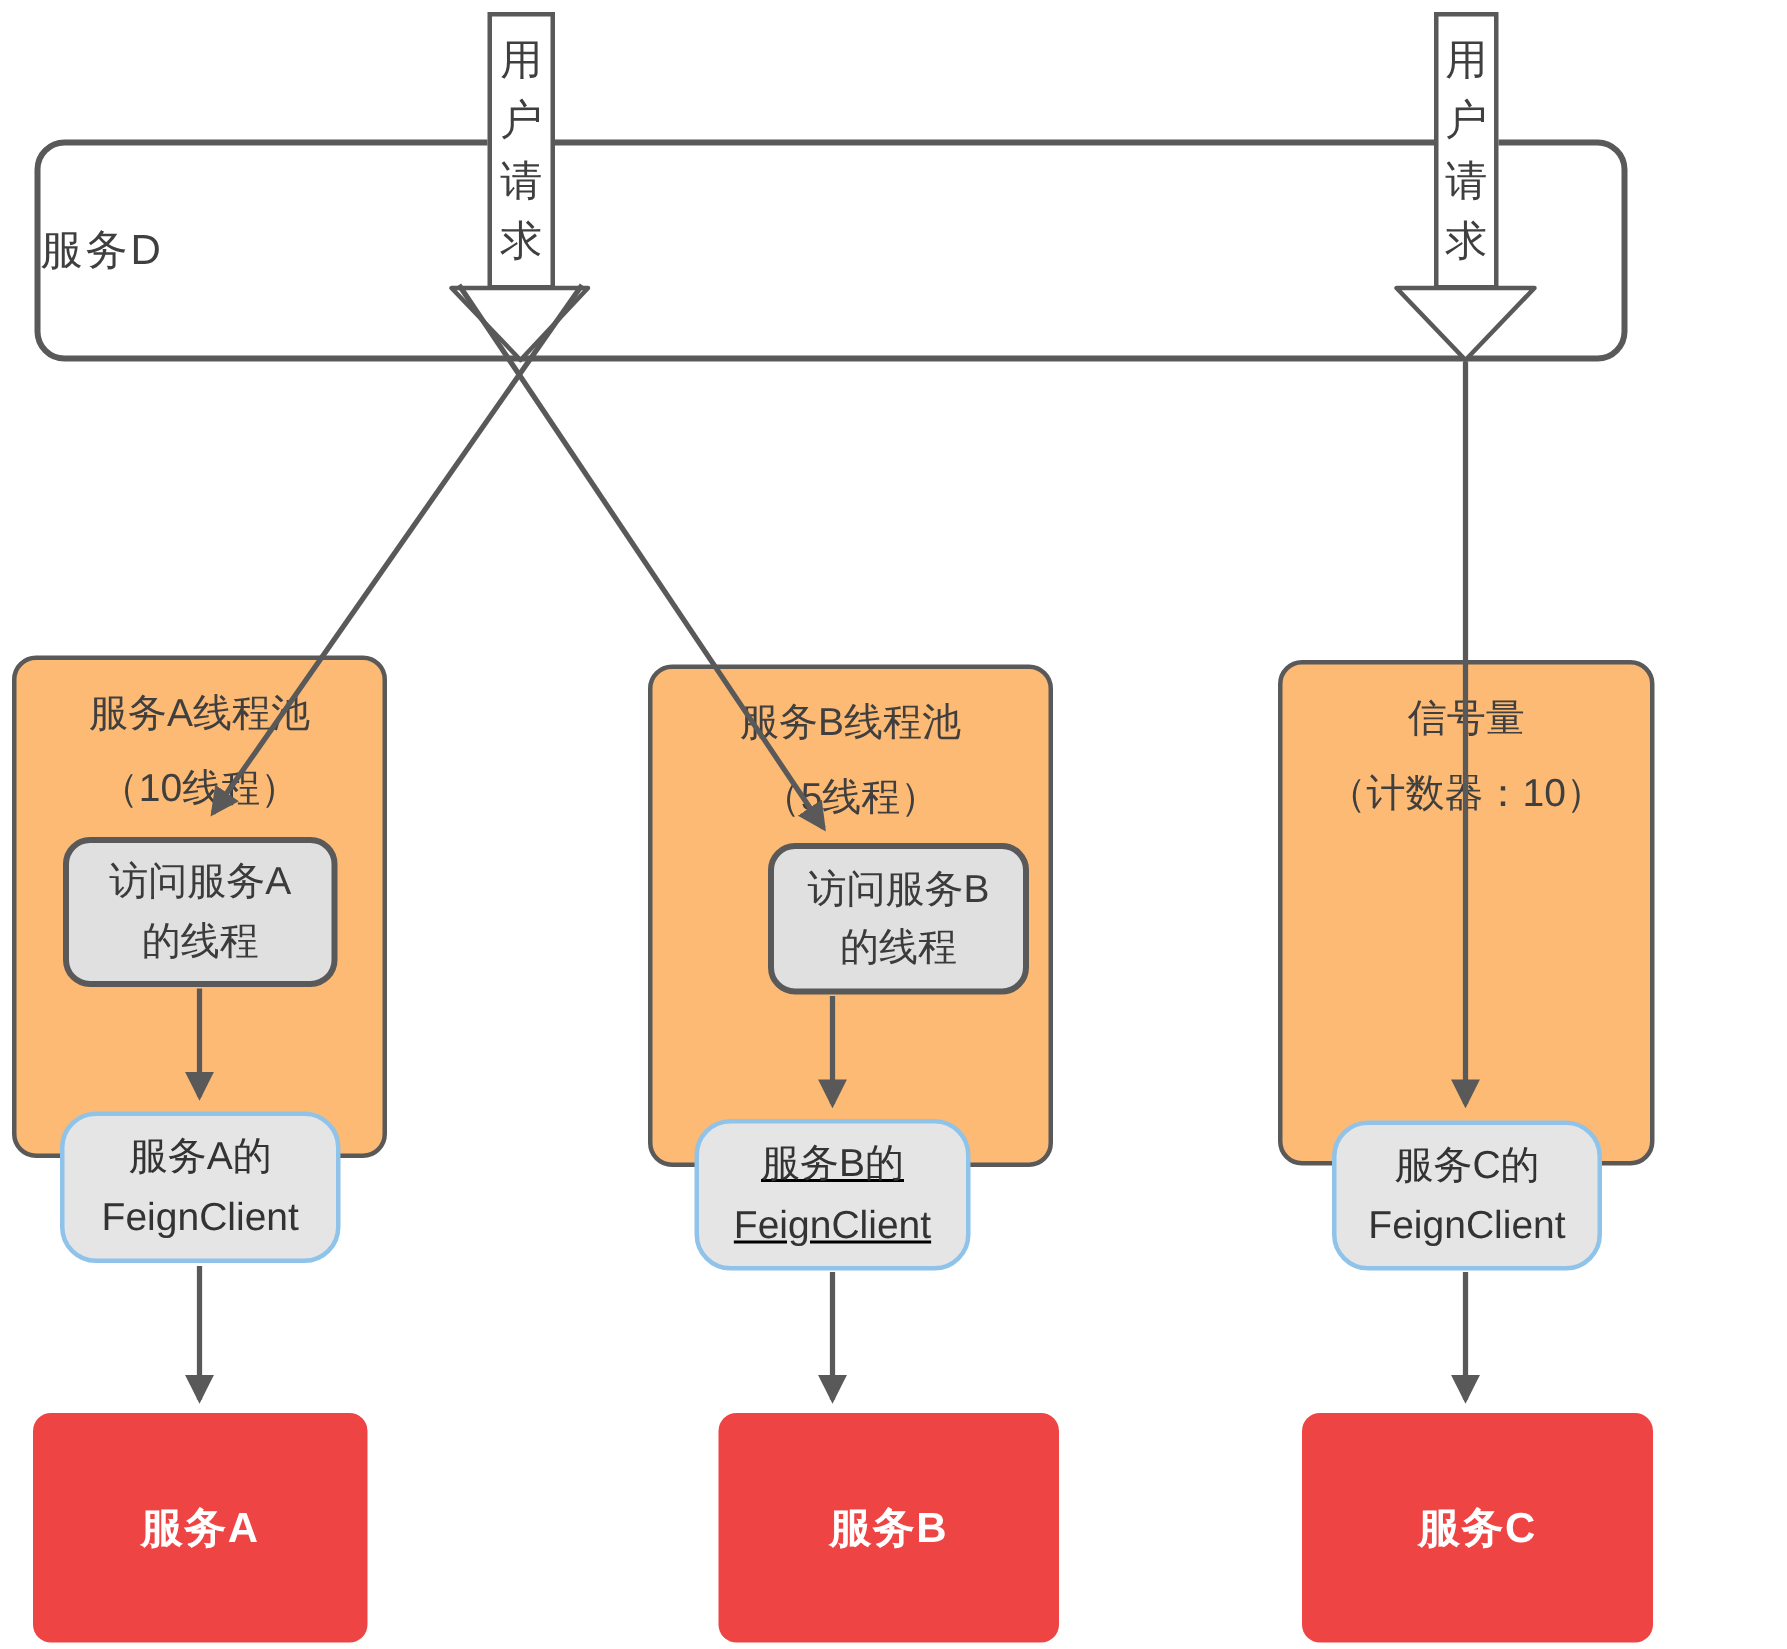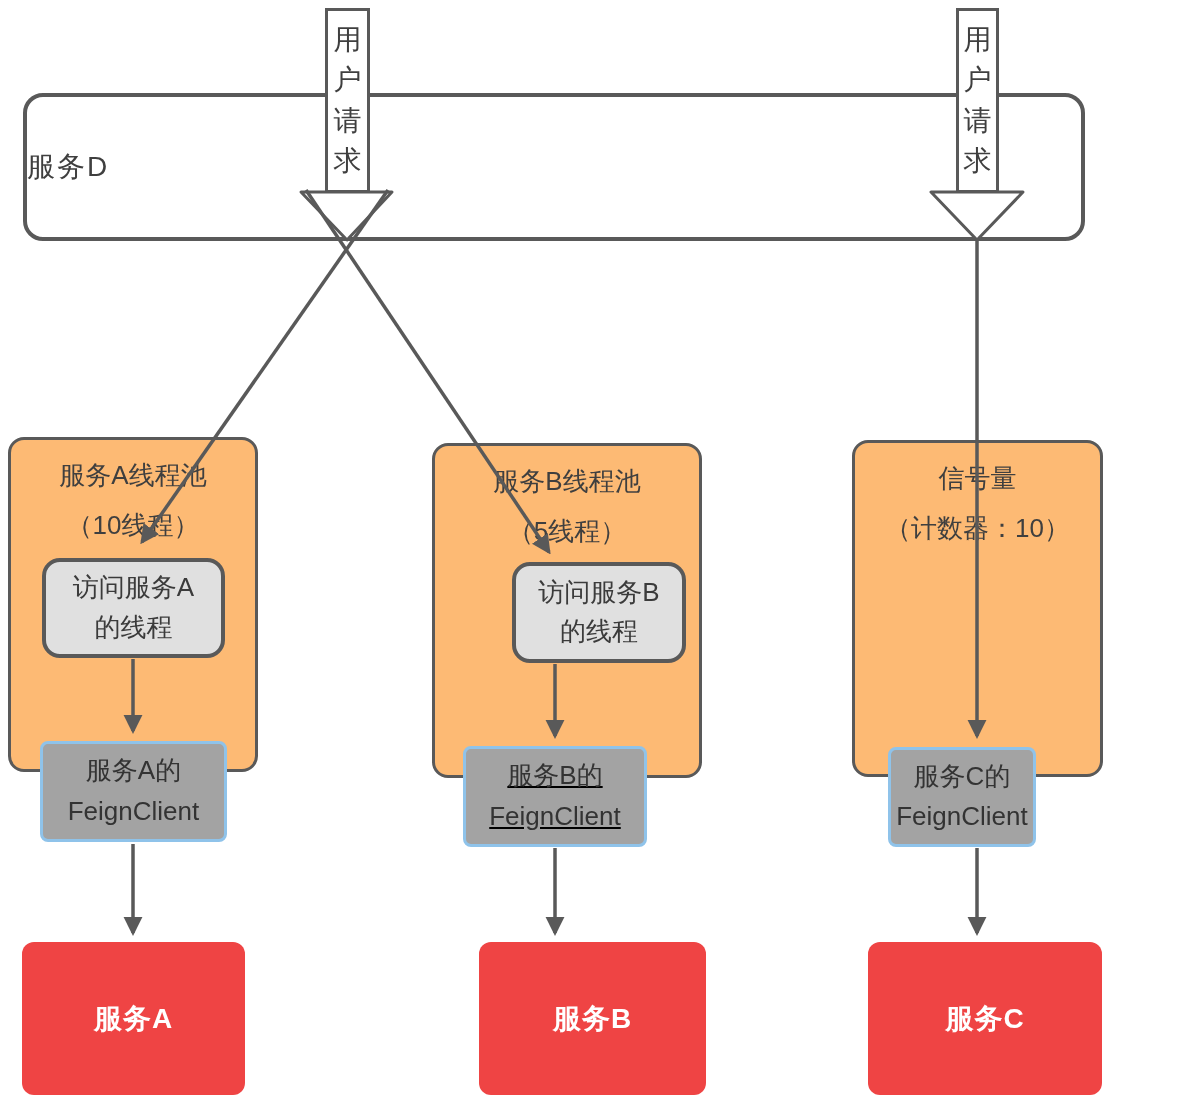--- a/index.html
+++ b/index.html
@@ -57,28 +57,28 @@
     background: #e0e0e0; border: 4px solid #595959; border-radius: 18px;
     display: flex; flex-direction: column; align-items: center;
     justify-content: space-evenly; z-index: 2; padding: 4px 0;
   }
   .thread-box span { font-size: 26px; color: #3b3b3b; line-height: 1.3; }
   .thread-a { left: 42px;  top: 558px; width: 183px; height: 100px; }
   .thread-b { left: 468px; top: 562px; width: 174px; height: 101px; margin-left: 44px; }
 
   
   .feign {
-    background: #a3a3a3; border: 3px solid #8fc3ea; border-radius: 8px;
+    background: #e5e5e5; border: 3px solid #8fc3ea; border-radius: 24px;
     display: flex; flex-direction: column; align-items: center;
     justify-content: space-evenly; z-index: 3; padding: 4px 0;
   }
   .feign span { font-size: 26px; color: #333333; line-height: 1.3; }
   .feign-a { left: 40px;  top: 741px; width: 187px; height: 101px; }
   .feign-b { left: 463px; top: 746px; width: 184px; height: 101px; text-decoration: underline; }
-  .feign-c { left: 888px; top: 747px; width: 148px; height: 100px; }
+  .feign-c { left: 888px; top: 747px; width: 180px; height: 100px; }
 
   
   .service {
     background: #ef4444; border-radius: 12px;
     display: flex; align-items: center; justify-content: center;
     z-index: 1;
   }
   .service span { font-size: 28px; font-weight: bold; color: #ffffff; letter-spacing: 1px; }
   .service-a { left: 22px;  top: 942px; width: 223px; height: 153px; }
   .service-b { left: 443px; top: 942px; width: 227px; height: 153px; margin-left: 36px; }

